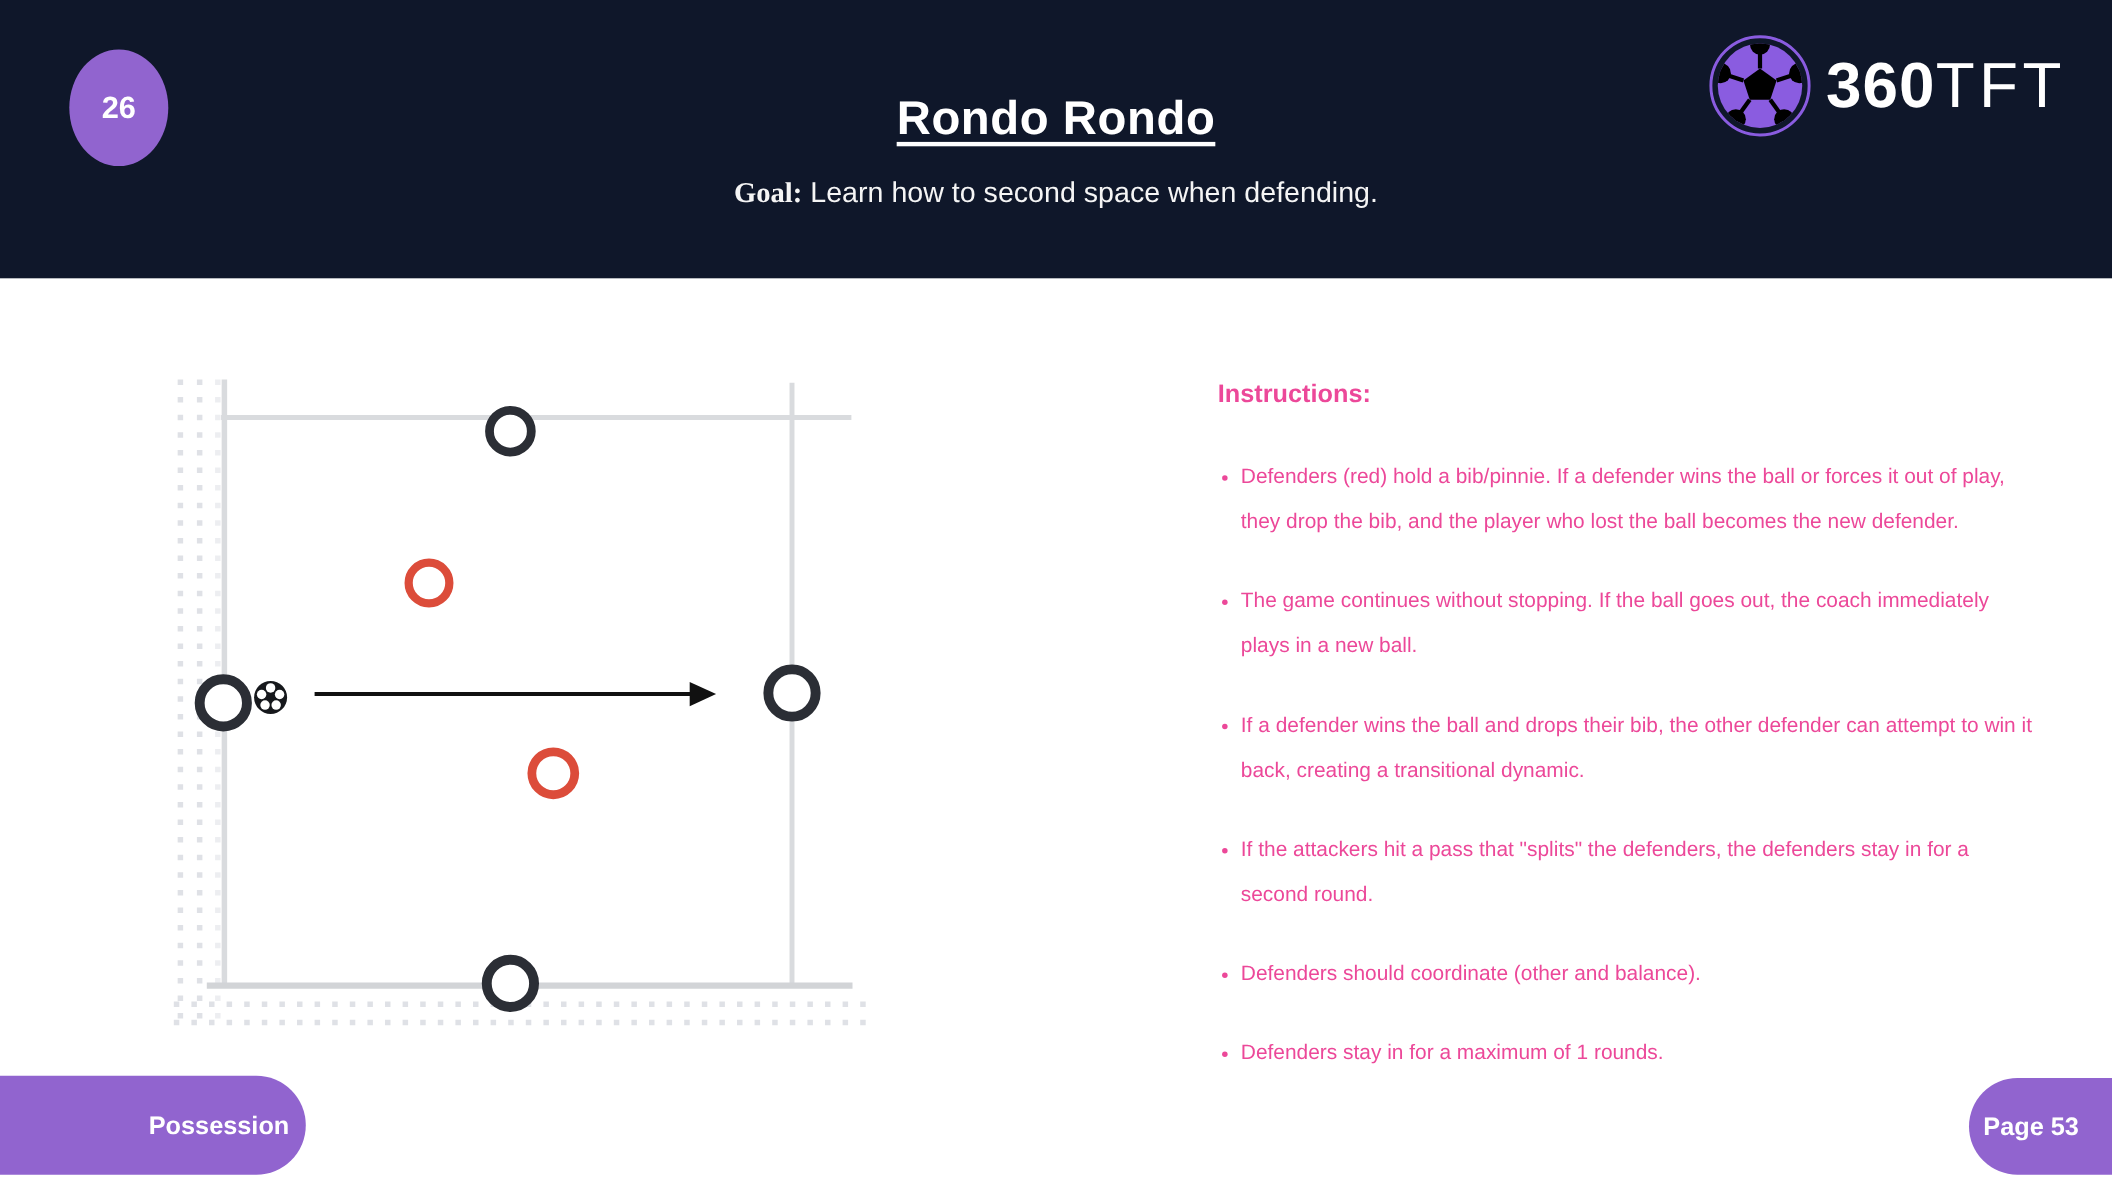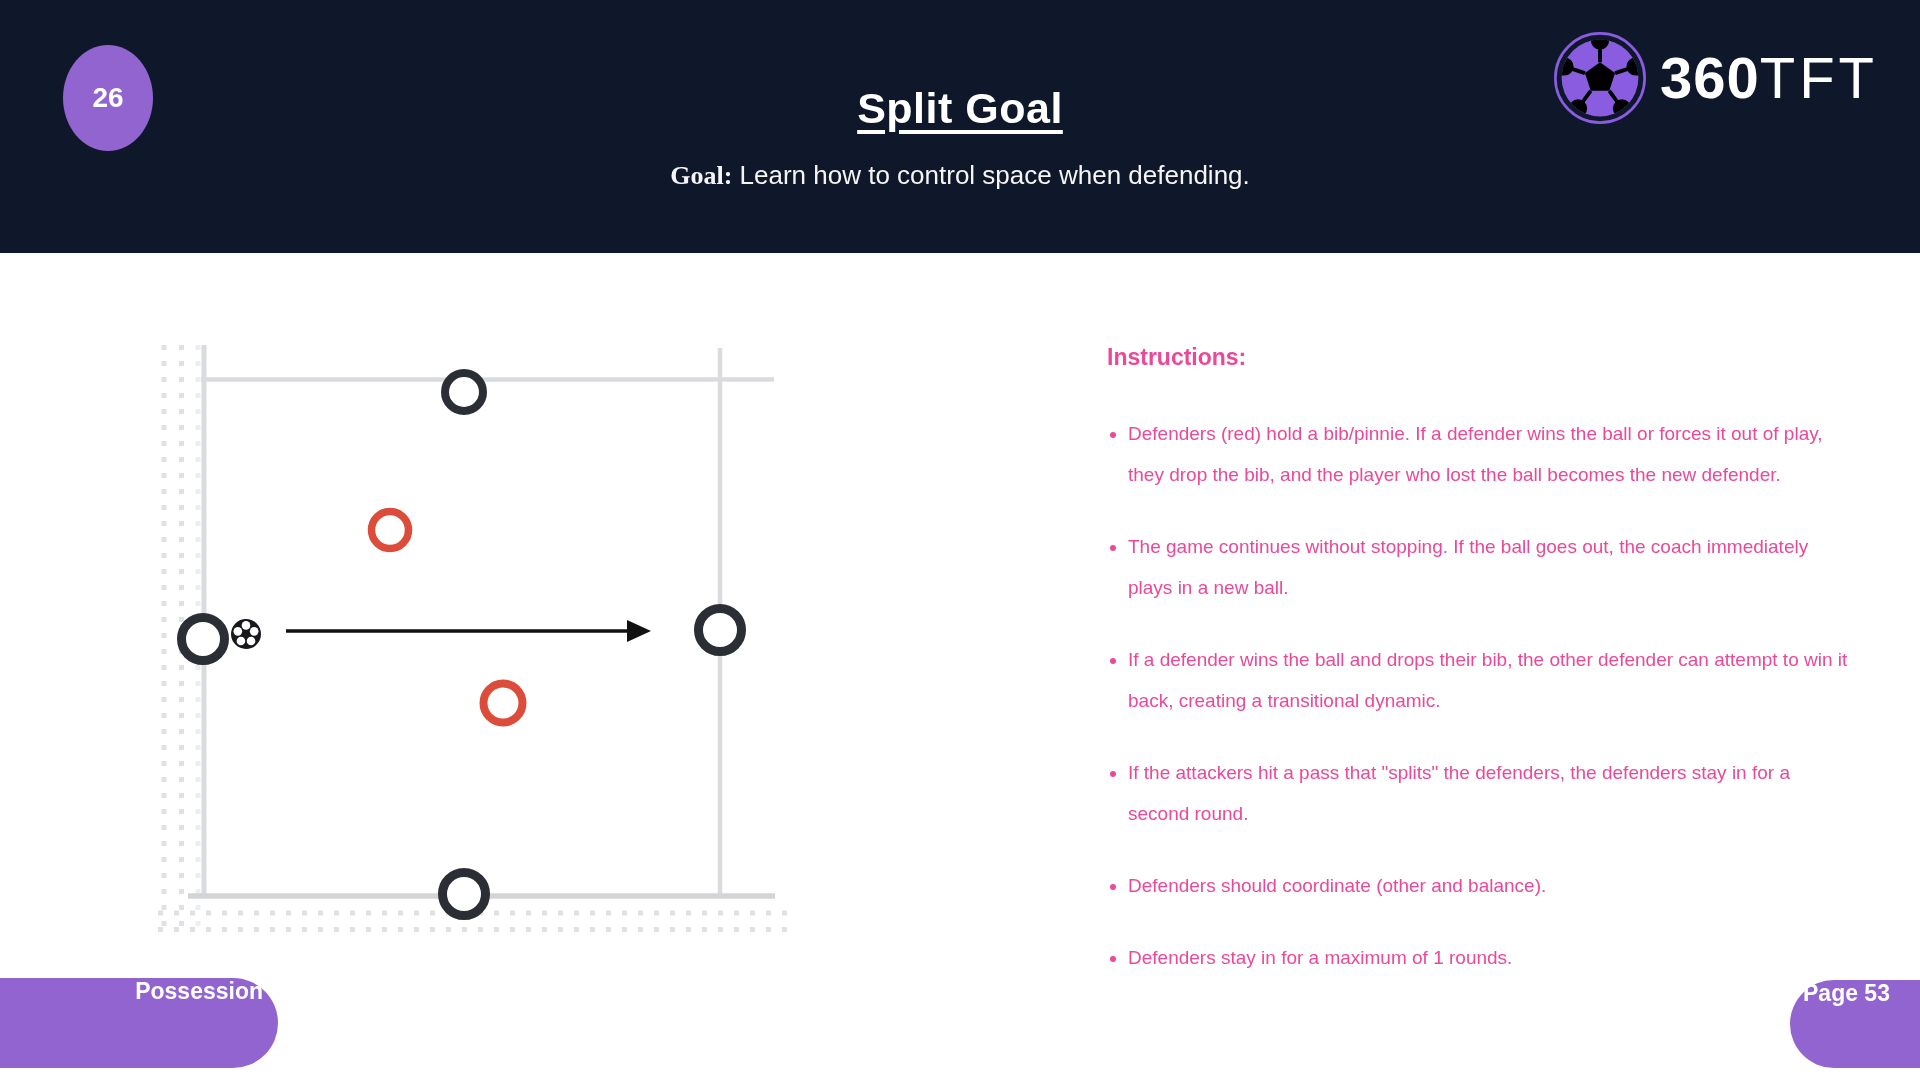--- a/index.html
+++ b/index.html
@@ -37,44 +37,44 @@
   
   .instructions{position:absolute;left:1107px;top:344px;width:745px;color:#ec4899;}
   .instructions h3{margin:0;font-size:23px;font-weight:bold;}
   .instructions ul{margin:42px 0 0 0;padding:0 0 0 21px;max-width:725px;}
   .instructions li{
     font-size:19px;line-height:41px;margin-bottom:31px;
   }
   
   .pill{
     position:absolute;background:#9164cf;color:#fff;font-weight:bold;font-size:23px;
-    display:flex;
+    display:flex;align-items:center;
   }
   .pill-possession{
     left:0;top:978px;width:278px;height:90px;
     border-radius:0 45px 45px 0;justify-content:flex-end;padding-right:15px;
     box-sizing:border-box;
   }
   .pill-page{
     left:1790px;top:980px;width:140px;height:88px;
     border-radius:44px 0 0 44px;justify-content:flex-start;padding-left:13px;
     box-sizing:border-box;
   }
 </style>
 </head>
 <body>
 
 <div class="header">
   <div class="badge">
     <span>26</span>
   </div>
-  <div class="title">Split Goal</div>
+  <div class="title">Rondo Rondo</div>
   <div class="goal-line">
     <span class="goal-label">Goal:</span>
-    <span>Learn how to control space when defending.</span>
+    <span>Learn how to second space when defending.</span>
   </div>
   <div class="logo">
     <svg width="96" height="96" viewBox="-50 -50 100 100">
       <clipPath id="logoBallClip">
           <circle r="40"></circle>
         </clipPath>
       <circle r="46.5" fill="none" stroke="#8a5ce0" stroke-width="2.8"></circle>
       <circle r="40" fill="#8a5ce0"></circle>
       <g clip-path="url(#logoBallClip)">
         <polygon points="0,-16.5 15.7,-5.1 9.7,13.3 -9.7,13.3 -15.7,-5.1" fill="#000"></polygon>

